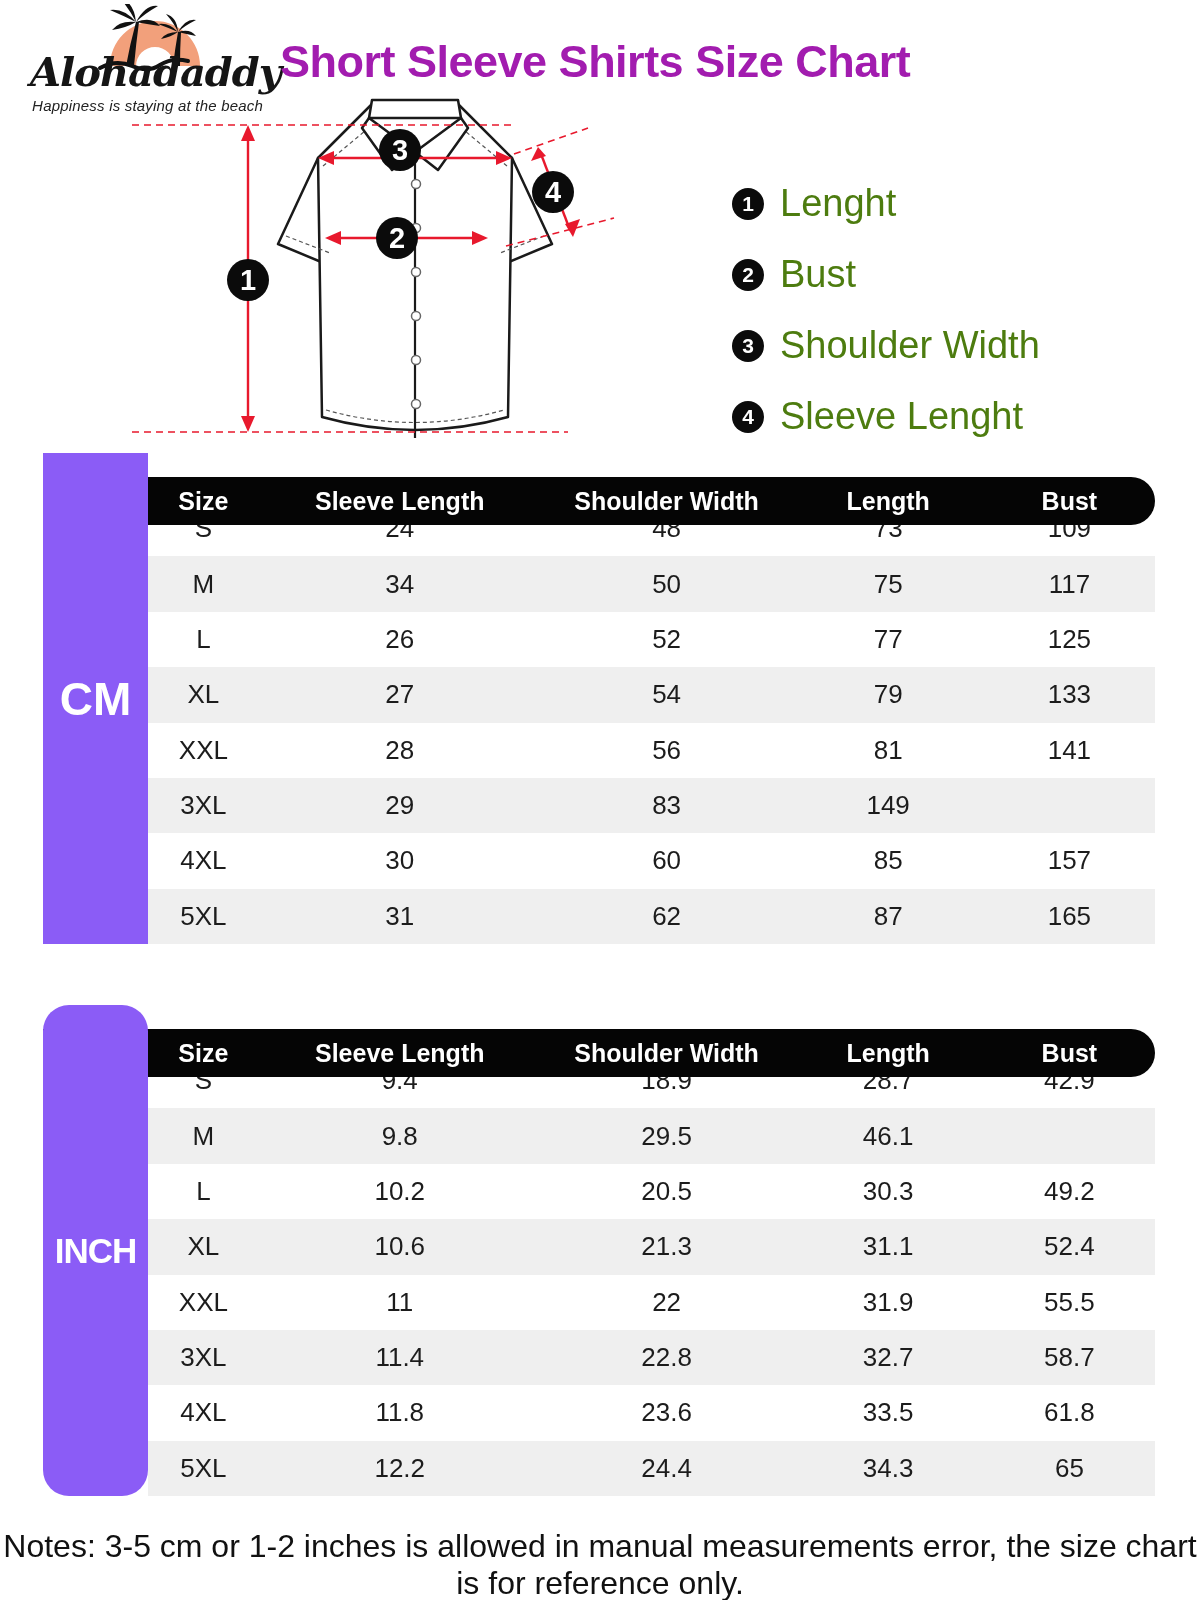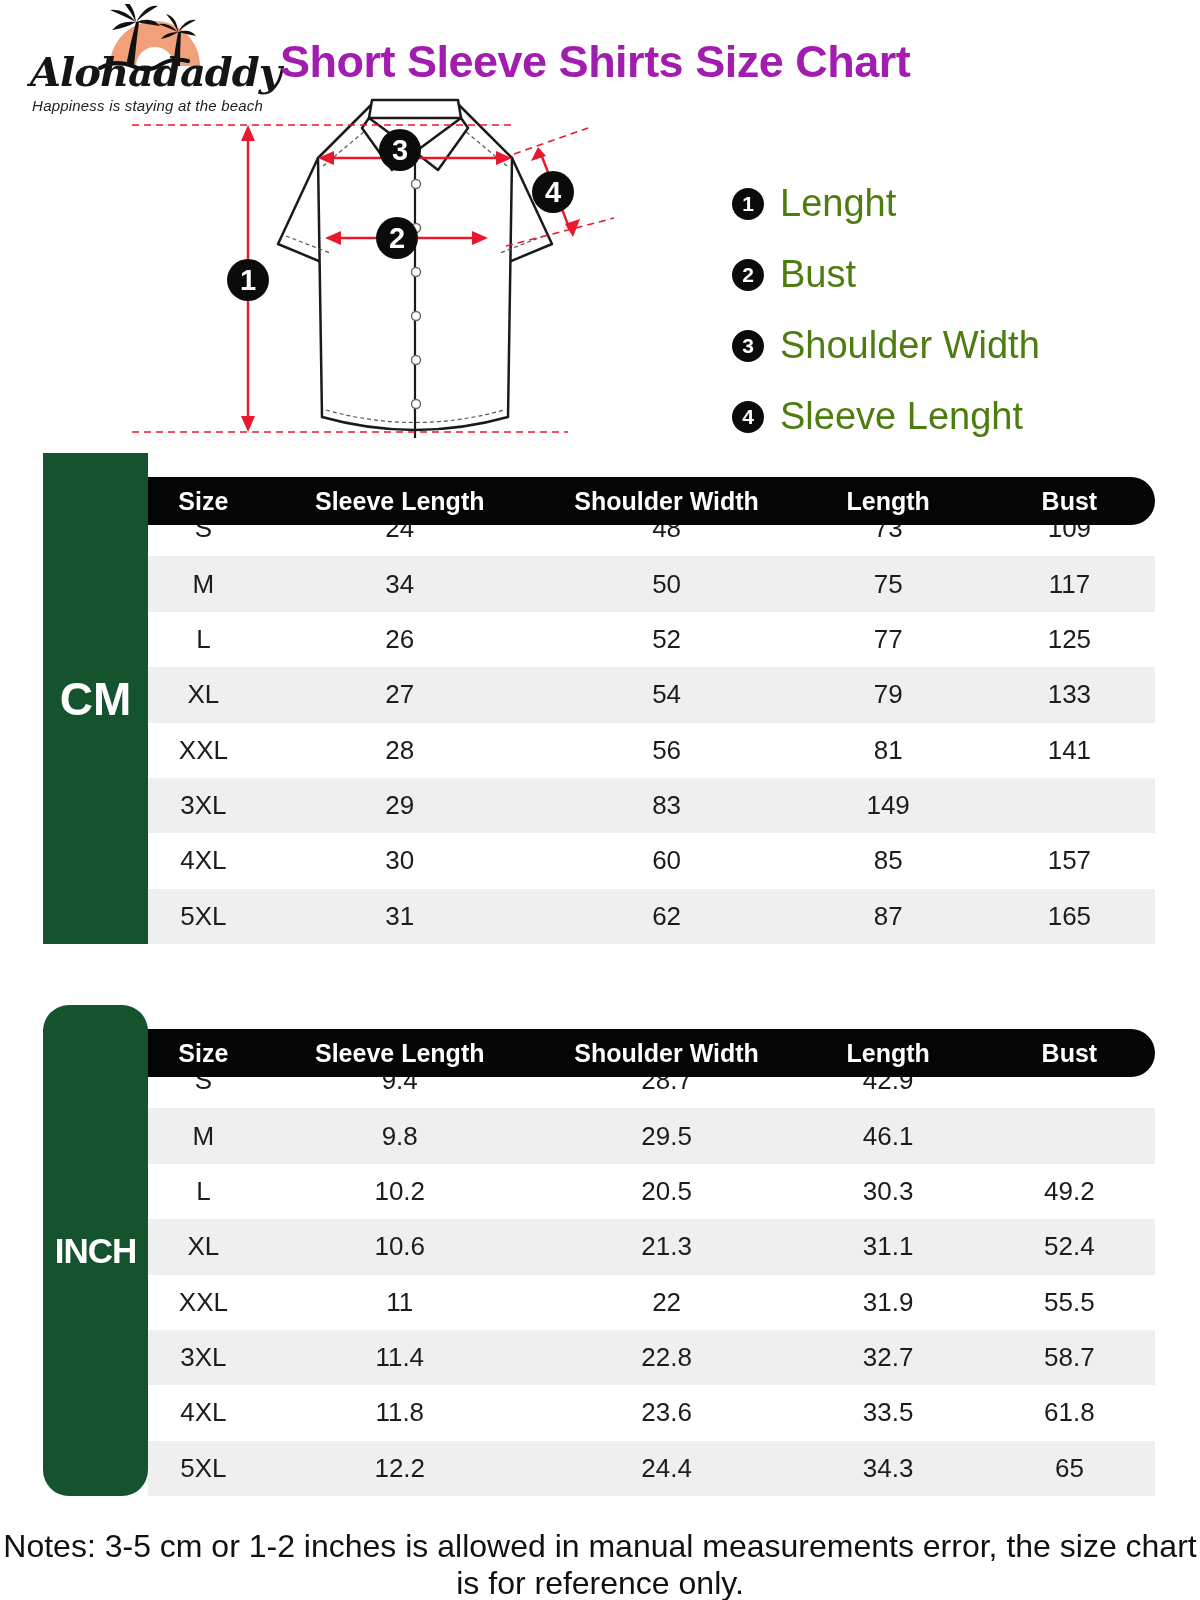--- a/index.html
+++ b/index.html
@@ -33,21 +33,21 @@
     width:32px;height:32px;border-radius:50%;background:#0b0b0b;color:#fff;
     font-weight:bold;font-size:21px;display:flex;align-items:center;justify-content:center;
     flex:0 0 32px;
   }
   .legend-label{font-size:38px;color:#4d7c0f;}
   
   .size-table{position:absolute;left:43px;width:1112px;height:491px;}
   .size-table.cm{top:453px;}
   .size-table.inch{top:1005px;}
   .unit-col{
-    position:absolute;left:0;top:0;width:105px;height:100%;background:#14532d;
+    position:absolute;left:0;top:0;width:105px;height:100%;background:#8b5cf6;
     display:flex;align-items:center;justify-content:center;
     color:#fff;font-weight:bold;z-index:2;
   }
   .size-table.cm .unit-col{font-size:46px;}
   .size-table.inch .unit-col{font-size:35px;letter-spacing:-1px;border-radius:26px;}
   .thead{
     position:absolute;left:0;top:0;right:0;height:48px;background:#050505;
     border-radius:0 26px 26px 0;z-index:1;margin-top:24px;
   }
   .thead .trow{height:48px;}
@@ -256,20 +256,21 @@
         <div class="cell">Sleeve Length</div>
         <div class="cell">Shoulder Width</div>
         <div class="cell">Length</div>
         <div class="cell">Bust</div>
       </div>
   </div>
   <div class="tbody">
       <div class="trow">
         <div class="cell">S</div>
         <div class="cell">9.4</div>
+        <div class="cell">18.9</div>
         <div class="cell">28.7</div>
         <div class="cell">42.9</div>
       </div>
       <div class="trow alt">
         <div class="cell">M</div>
         <div class="cell">9.8</div>
         <div class="cell">29.5</div>
         <div class="cell">46.1</div>
       </div>
       <div class="trow">

